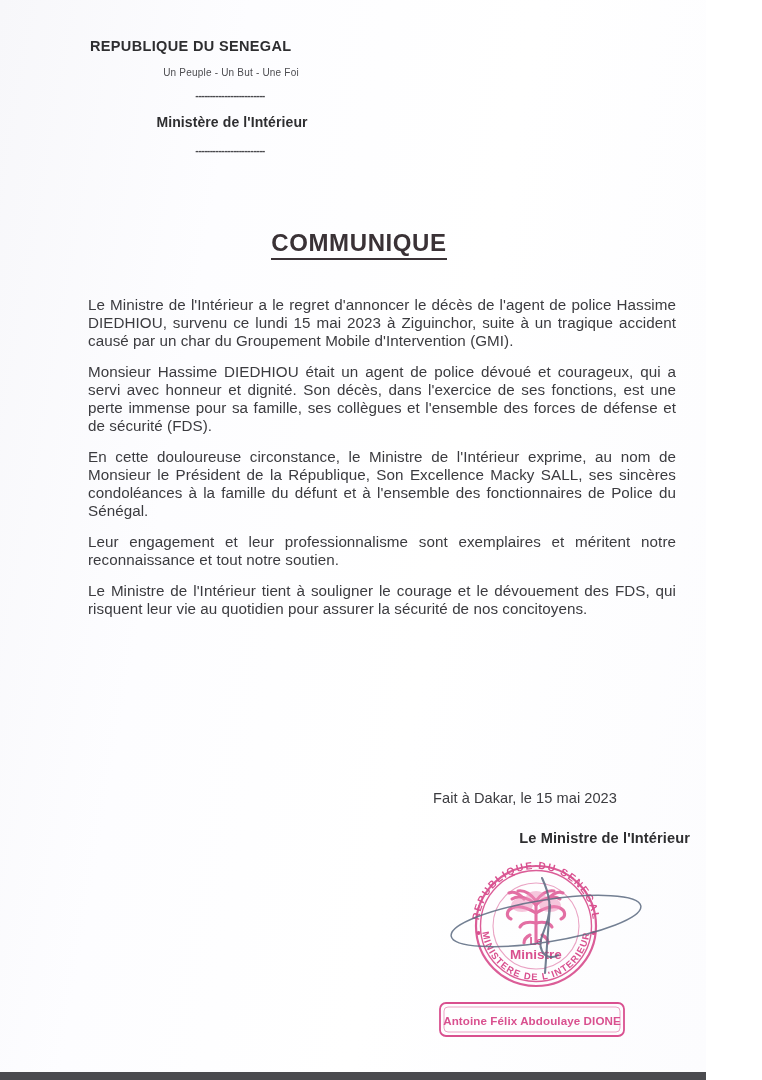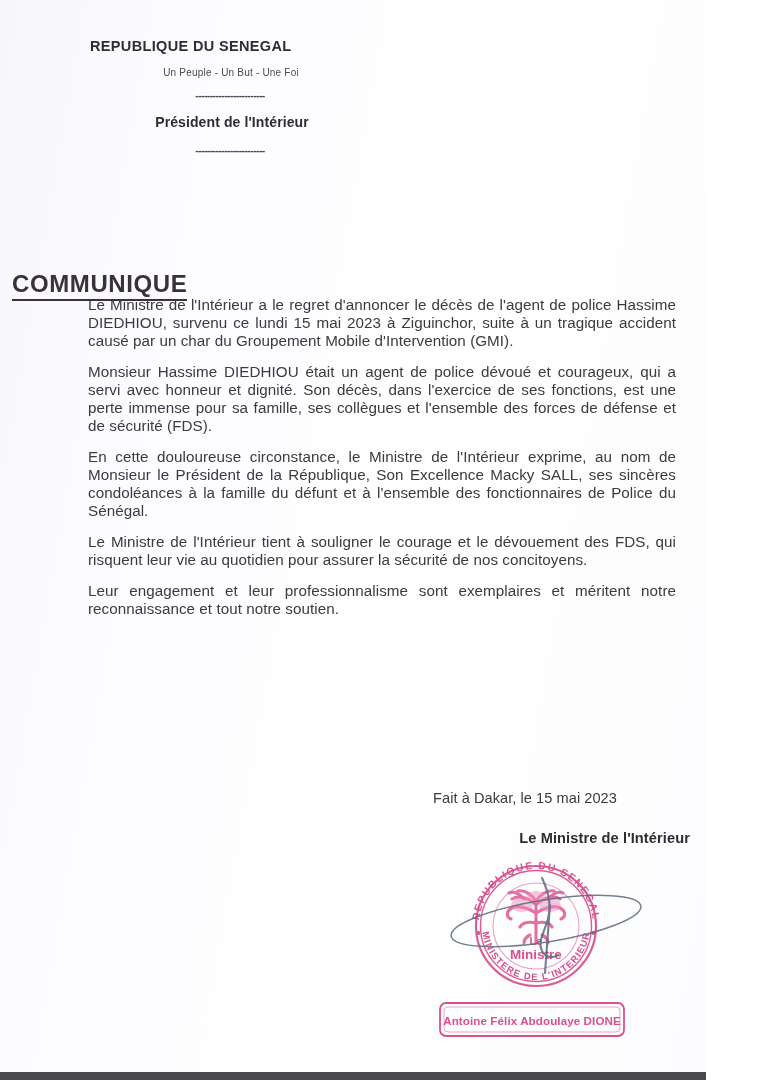--- a/index.html
+++ b/index.html
@@ -92,21 +92,21 @@
   .lh-rule2 {
     margin-top: 14px;
   }
 
   
   .doc-title {
     position: absolute;
     left: 12px;
     right: 0;
     top: 229px;
-    margin-top: 41px;
+    text-align: center;
   }
   .doc-title span {
     font-size: 24px;
     font-weight: bold;
     color: #3a3236;
     letter-spacing: 0.6px;
     border-bottom: 2.5px solid #3a3236;
     padding-bottom: 2px;
   }
 
@@ -172,34 +172,34 @@
 
 <div class="page">
   <div class="paper-tint"></div>
 
   <div class="content">
 
     <div class="letterhead">
       <div class="lh-republic">REPUBLIQUE DU SENEGAL</div>
       <div class="lh-motto">Un Peuple - Un But - Une Foi</div>
       <div class="lh-rule">------------------------</div>
-      <div class="lh-ministry">Président de l'Intérieur</div>
+      <div class="lh-ministry">Ministère de l'Intérieur</div>
       <div class="lh-rule lh-rule2">------------------------</div>
     </div>
 
     <div class="doc-title">
       <span>COMMUNIQUE</span>
     </div>
 
     <div class="body-block">
       <p class="para">Le Ministre de l'Intérieur a le regret d'annoncer le décès de l'agent de police Hassime DIEDHIOU, survenu ce lundi 15 mai 2023 à Ziguinchor, suite à un tragique accident causé par un char du Groupement Mobile d'Intervention (GMI).</p>
       <p class="para">Monsieur Hassime DIEDHIOU était un agent de police dévoué et courageux, qui a servi avec honneur et dignité. Son décès, dans l'exercice de ses fonctions, est une perte immense pour sa famille, ses collègues et l'ensemble des forces de défense et de sécurité (FDS).</p>
       <p class="para">En cette douloureuse circonstance, le Ministre de l'Intérieur exprime, au nom de Monsieur le Président de la République, Son Excellence Macky SALL, ses sincères condoléances à la famille du défunt et à l'ensemble des fonctionnaires de Police du Sénégal.</p>
+      <p class="para">Leur engagement et leur professionnalisme sont exemplaires et méritent notre reconnaissance et tout notre soutien.</p>
       <p class="para">Le Ministre de l'Intérieur tient à souligner le courage et le dévouement des FDS, qui risquent leur vie au quotidien pour assurer la sécurité de nos concitoyens.</p>
-      <p class="para">Leur engagement et leur professionnalisme sont exemplaires et méritent notre reconnaissance et tout notre soutien.</p>
     </div>
 
     <div class="sig-block">
       <div class="sig-place">Fait à Dakar, le 15 mai 2023</div>
       <div class="sig-role">Le Ministre de l'Intérieur</div>
     </div>
 
     <div class="stamp-wrap">
       <svg width="214" height="150" viewBox="0 0 214 150" xmlns="http://www.w3.org/2000/svg">
         <defs>

